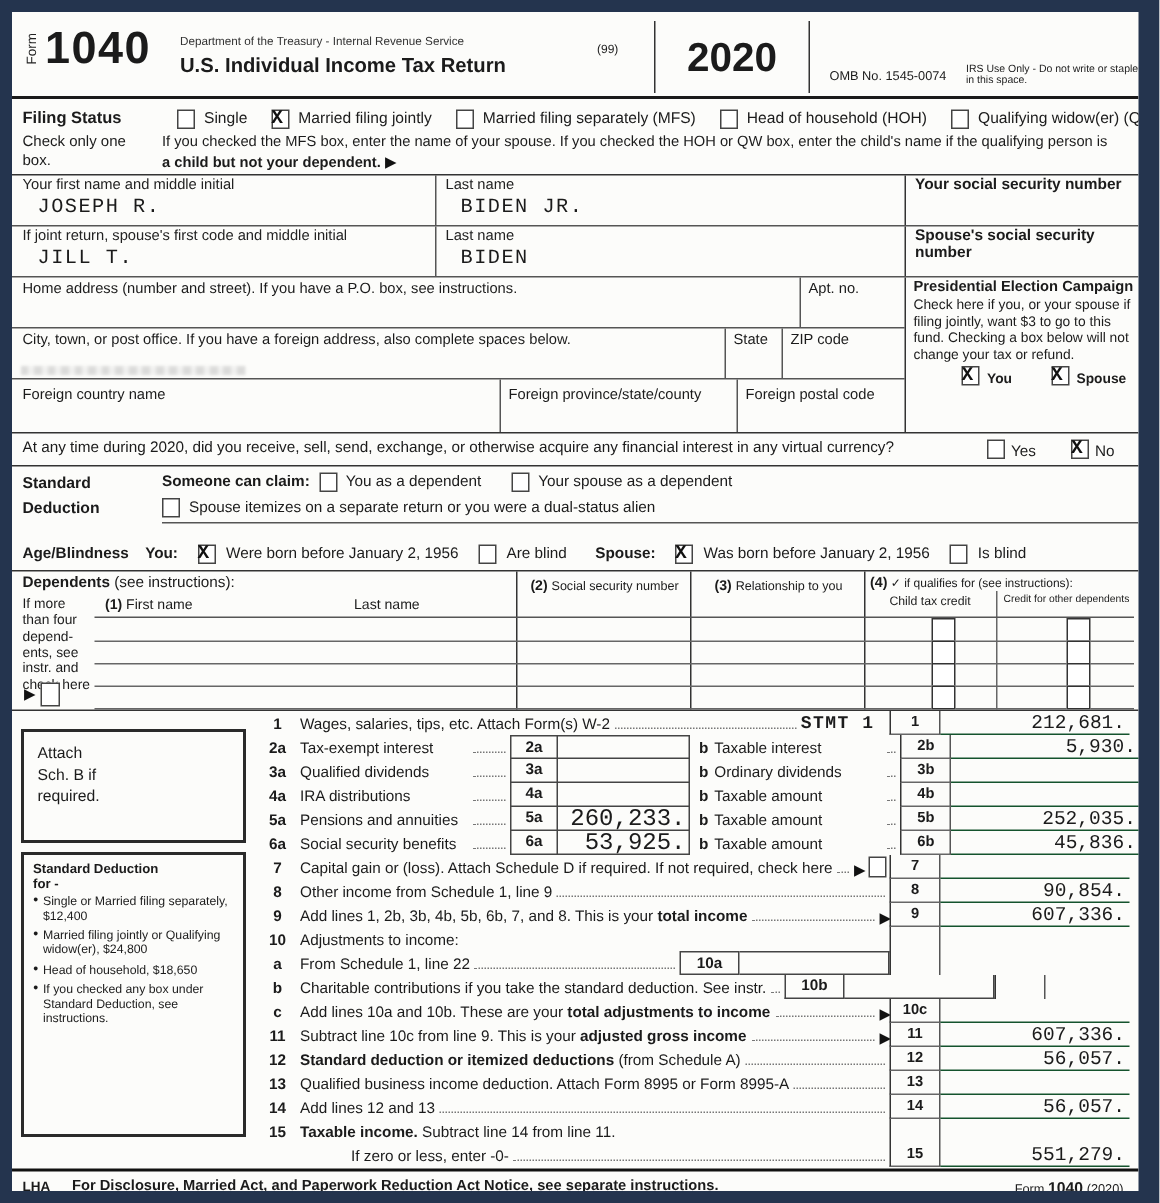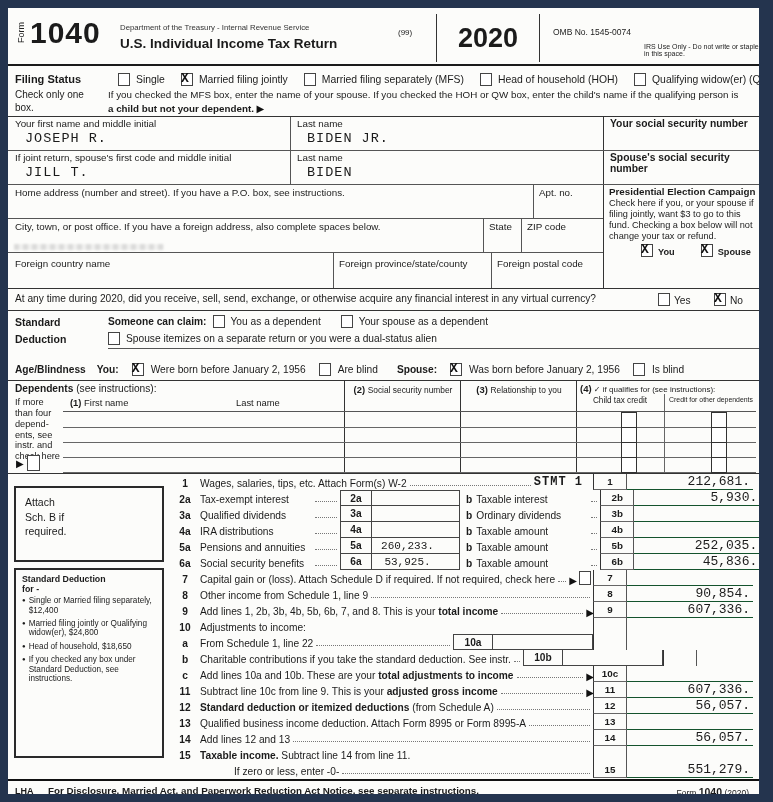--- a/index.html
+++ b/index.html
@@ -11,21 +11,21 @@
   .cb .xm{position:absolute;left:-1px;top:-3px;font-family:"Liberation Mono",monospace;font-size:13px;font-weight:bold;color:#111;}
   .arrow{font-size:10px;color:#111;letter-spacing:-1px;flex:none;}
   
   .sec-header{position:relative;height:56px;border-bottom:2.5px solid #1a1a1a;}
   .form-word{position:absolute;left:8px;top:14px;font-size:9px;writing-mode:vertical-rl;transform:rotate(180deg);color:#222;}
   .f1040{position:absolute;left:22px;top:8px;font-size:30px;font-weight:bold;letter-spacing:1px;}
   .dept{position:absolute;left:112px;top:15px;font-size:7.8px;color:#333;}
   .h-title{position:absolute;left:112px;top:28px;font-size:13.5px;font-weight:bold;}
   .code99{position:absolute;left:390px;top:20px;font-size:8px;}
   .ybox{position:absolute;left:428px;top:6px;width:102px;height:48px;border-left:1.5px solid #333;border-right:1.5px solid #333;display:flex;align-items:center;justify-content:center;font-size:27px;font-weight:bold;}
-  .omb{position:absolute;left:545px;top:19px;font-size:8.5px;}
+  .omb{position:absolute;left:545px;top:37px;font-size:8.5px;}
   .irsuse{position:absolute;left:636px;top:35px;font-size:7px;color:#222;}
   
   .sec-filing{position:relative;height:50px;border-bottom:1.5px solid #333;font-size:10.4px;}
   .fs-label{position:absolute;left:7px;top:7px;font-weight:bold;font-size:11px;}
   .fs-opts{position:absolute;left:100px;top:7px;display:flex;align-items:center;gap:6px;white-space:nowrap;}
   .fs-opts .cb{margin-left:10px;}
   .fs-checkonly{position:absolute;left:7px;top:23px;width:82px;font-size:10px;line-height:1.25;}
   .fs-instr{position:absolute;left:100px;top:23px;font-size:9.8px;line-height:1.3;width:645px;}
   
   .name-row{display:flex;height:33px;border-bottom:1px solid #555;}
@@ -84,21 +84,21 @@
   .blt{font-size:6px;padding-top:1px;}
   .irows{position:absolute;left:162px;top:0;width:583px;}
   .irow{display:flex;align-items:flex-end;height:16px;white-space:nowrap;font-size:10.2px;}
   .inum{width:30px;text-align:center;font-weight:bold;flex:none;padding-bottom:1px;}
   .idesc{flex:none;padding-bottom:1px;}
   .da{width:112px;}
   .dots{border-bottom:1.4px dotted #777;margin:0 3px 4px 3px;min-width:6px;}
   .gd{flex:1;}
   .adots{flex:none;width:22px;}
   .abox-l{width:32px;flex:none;box-sizing:border-box;border-left:1px solid #444;border-right:1px solid #444;border-bottom:1px solid #444;font-weight:bold;text-align:center;height:16px;line-height:16px;}
-  .abox-v{width:88px;flex:none;box-sizing:border-box;border-right:1px solid #444;border-bottom:1px solid #444;text-align:center;font-size:11px;height:16px;line-height:16px;padding-right:16px;}
+  .abox-v{width:88px;flex:none;box-sizing:border-box;border-right:1px solid #444;border-bottom:1px solid #444;text-align:right;font-size:16px;height:16px;line-height:16px;padding-right:2px;}
   .topb{border-top:1px solid #444;}
   .bflag{font-weight:bold;margin:0 4px 1px 6px;flex:none;}
   .bdesc{width:112px;flex:none;padding-bottom:1px;}
   .mid-l{width:40px;flex:none;box-sizing:border-box;border:1px solid #444;border-bottom:1px solid #444;font-weight:bold;text-align:center;height:16px;line-height:15px;}
   .mid-v{width:100px;flex:none;box-sizing:border-box;border-right:1px solid #444;border-bottom:1px solid #444;border-top:1px solid #444;height:16px;}
   .rnum{width:34px;flex:none;box-sizing:border-box;border-left:1.4px solid #333;border-right:1px solid #555;border-bottom:1px solid #666;font-weight:bold;text-align:center;height:16px;line-height:16px;font-size:9.8px;}
   .ramt{width:126px;flex:none;box-sizing:border-box;border-bottom:1px solid #14532d;text-align:right;font-size:13px;height:16px;line-height:16px;padding-right:3px;}
   .open{border-bottom:none;}
   .stmt{font-size:12px;font-weight:bold;letter-spacing:1px;margin:0 10px 1px 0;flex:none;}
   .ck7{width:10px;height:12px;margin:0 2px 1px 3px;}

